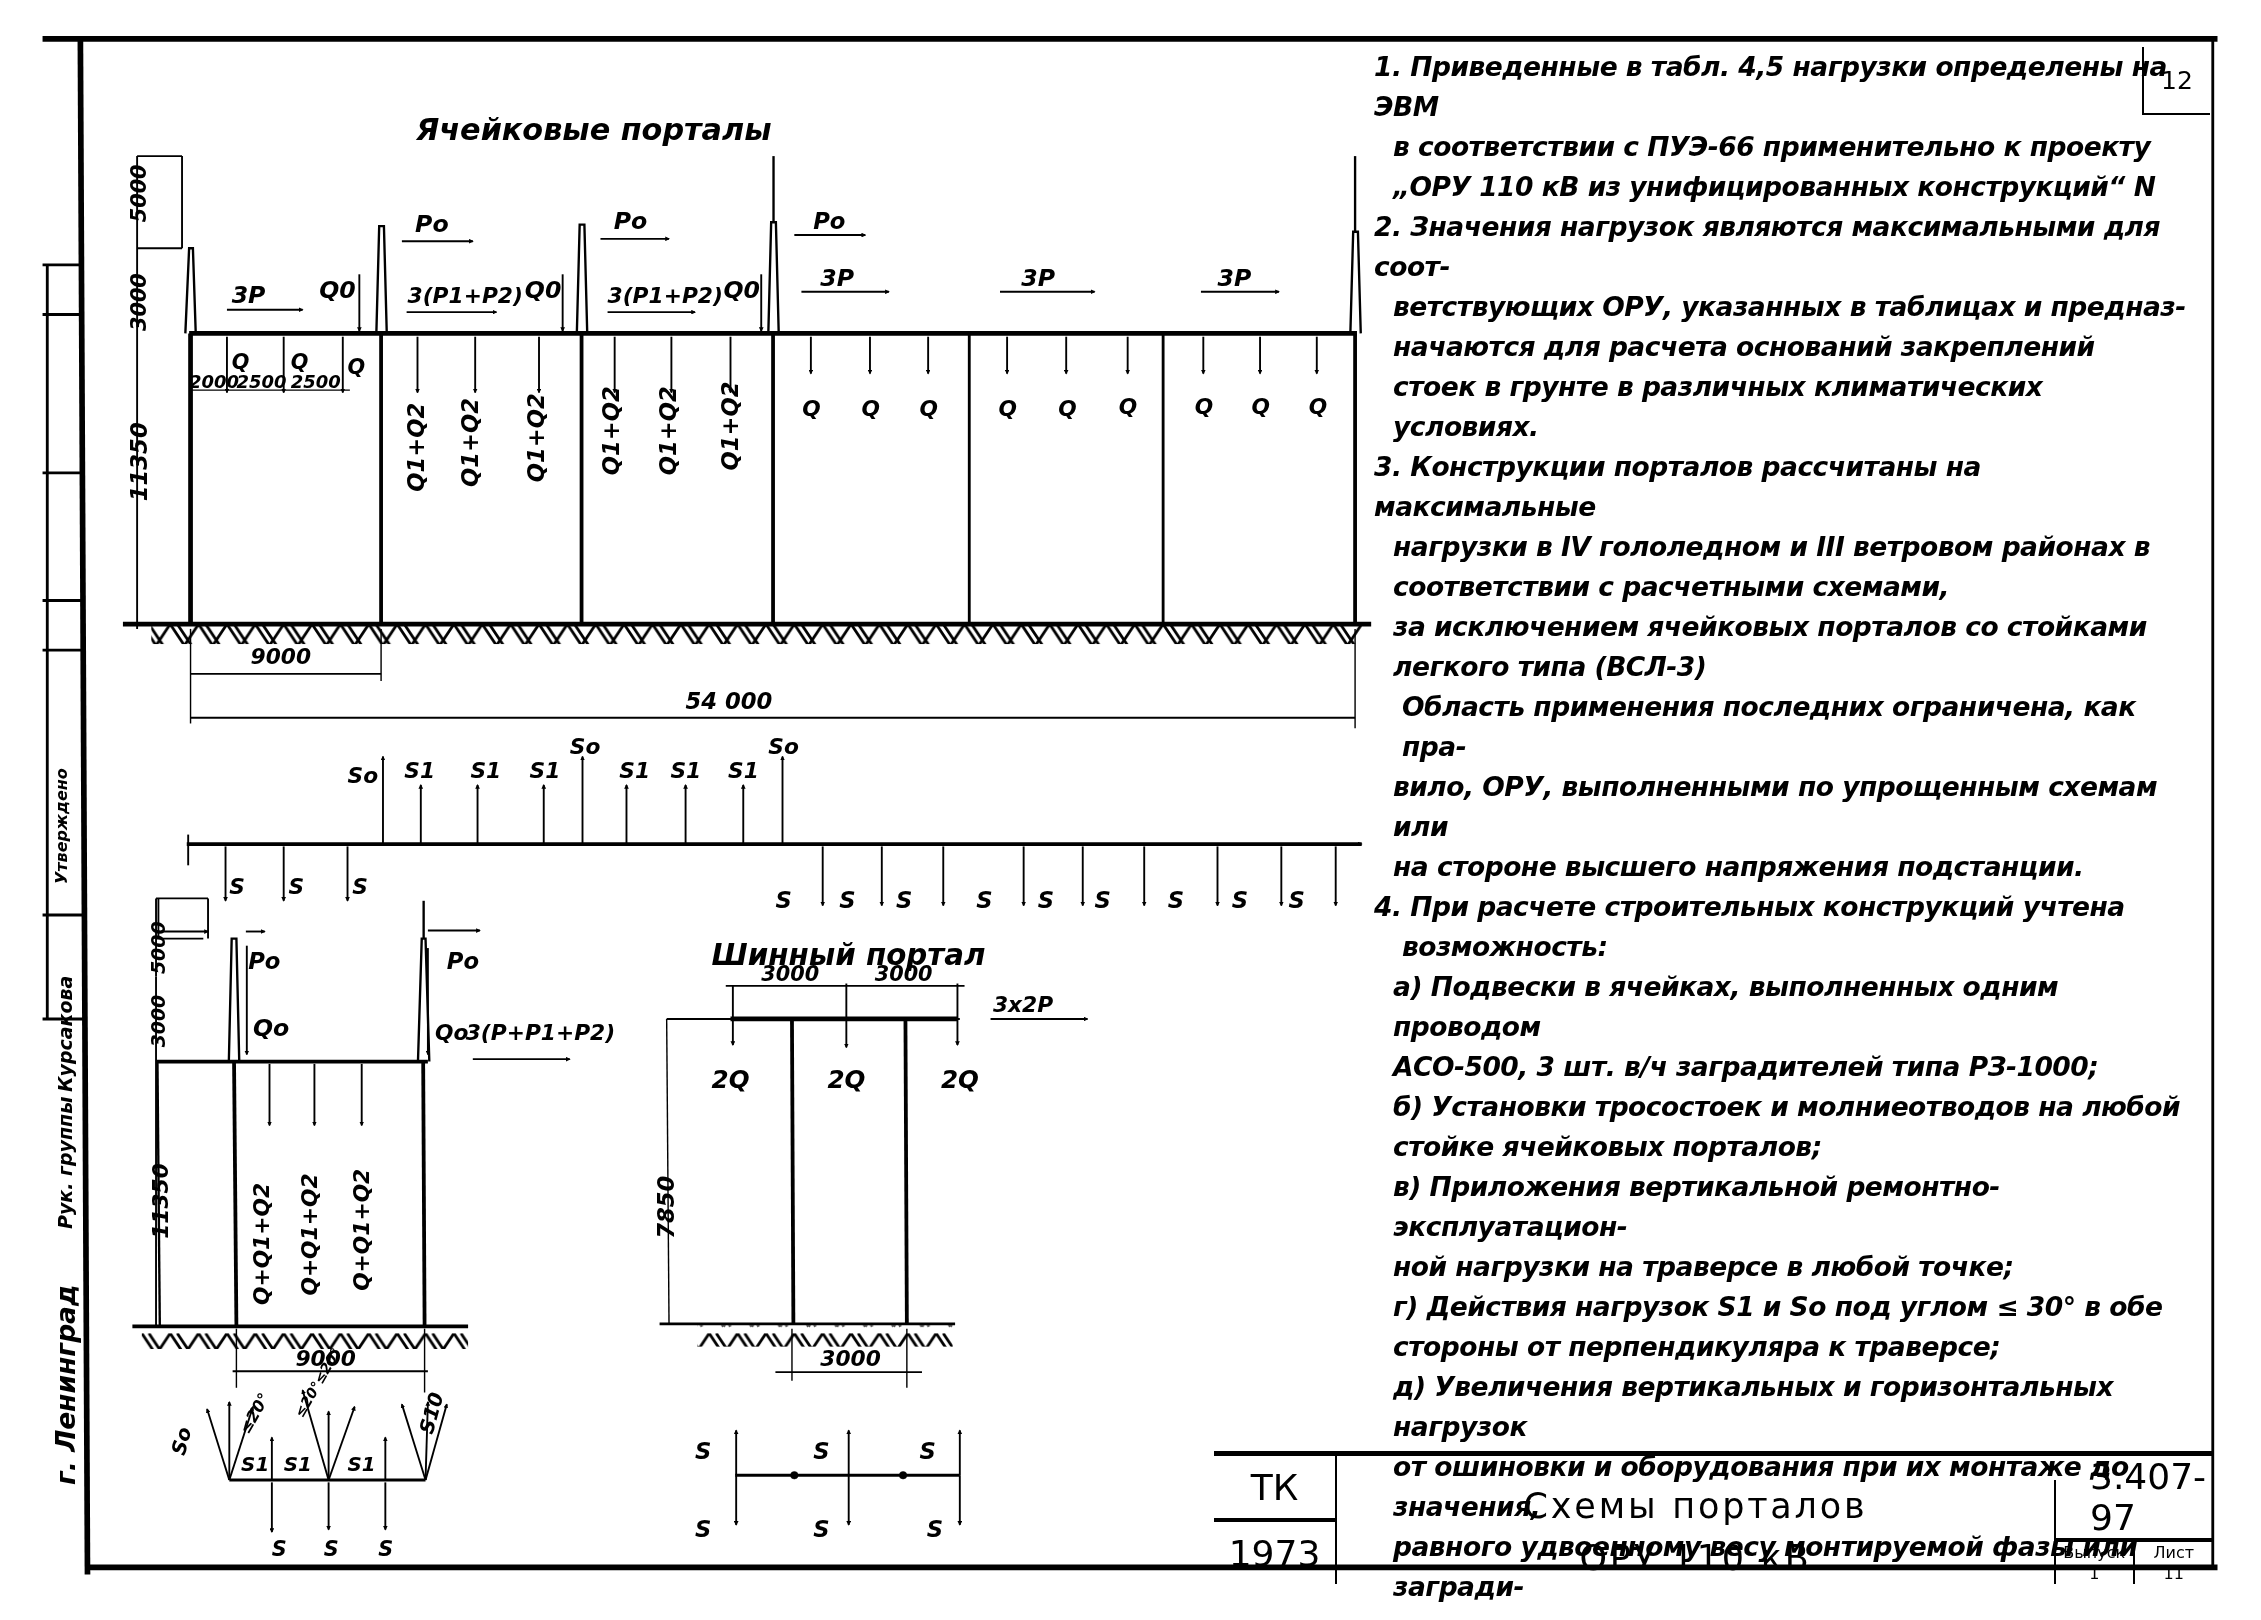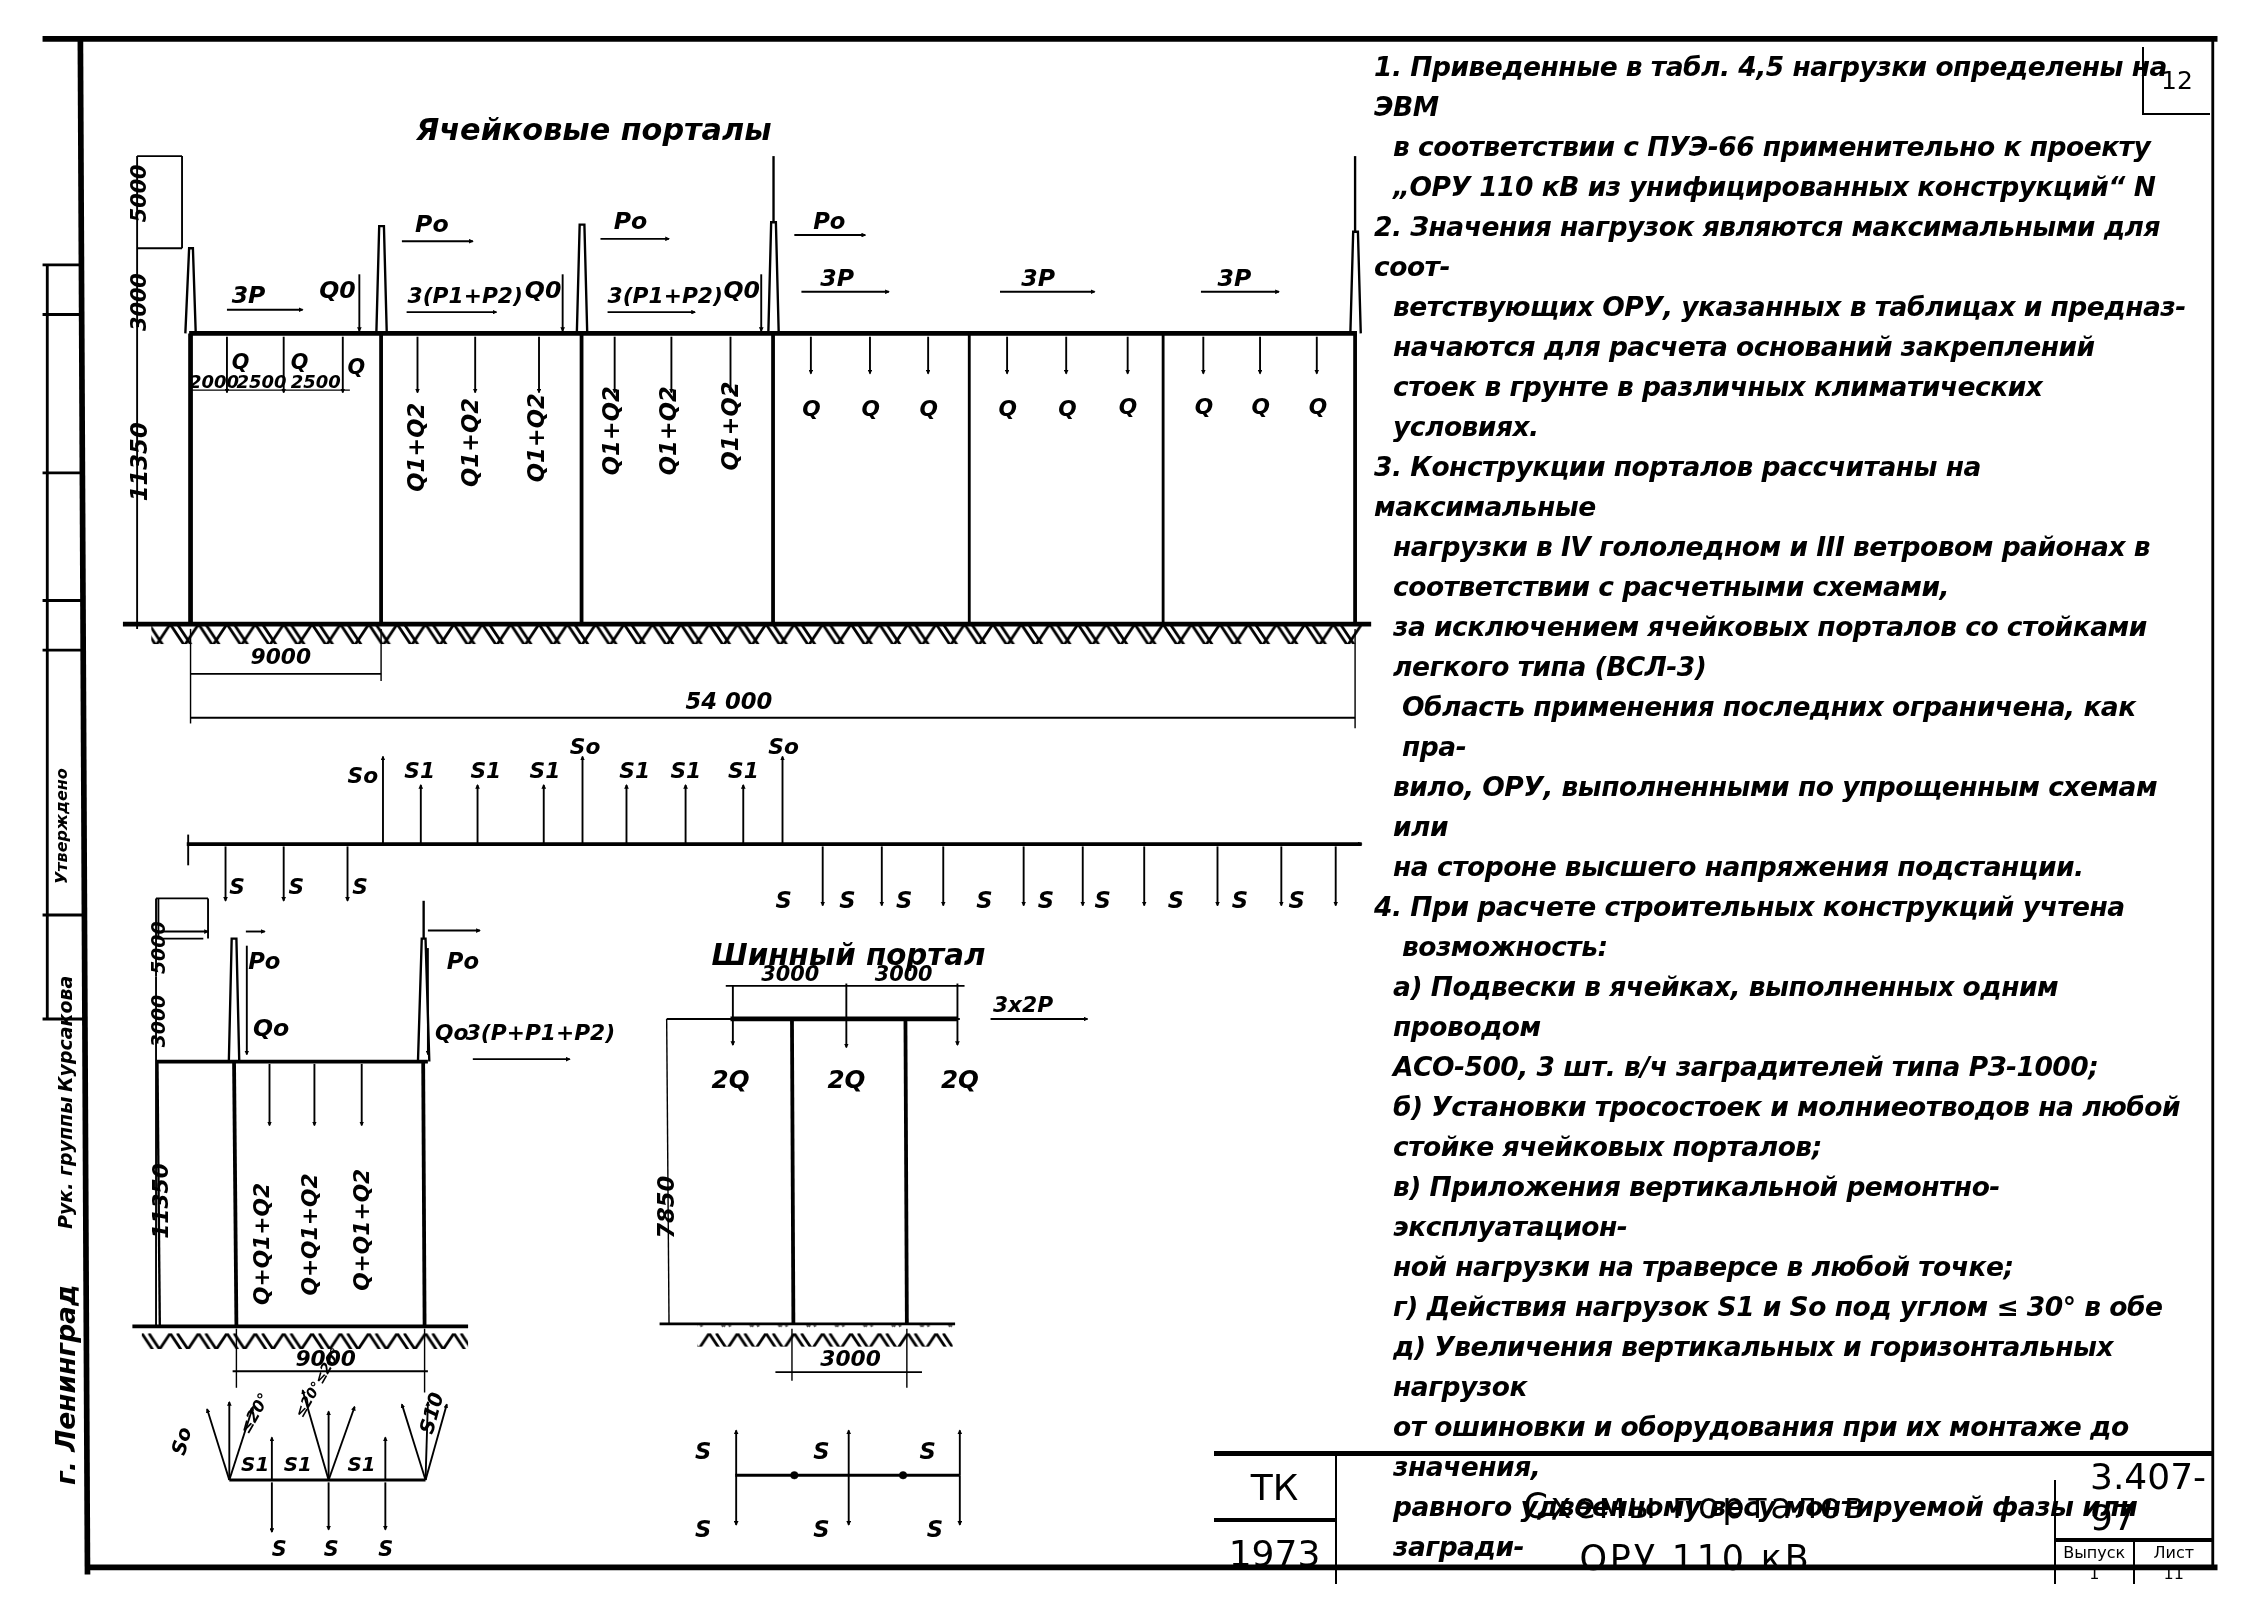--- a/index.html
+++ b/index.html
@@ -371,20 +371,21 @@
   <div class="ind2">на стороне высшего напряжения подстанции.</div>
   <div>4. При расчете строительных конструкций учтена</div>
   <div class="ind">возможность:</div>
   <div class="ind2">а) Подвески в ячейках, выполненных одним проводом</div>
   <div class="ind2">АСО-500, 3 шт. в/ч заградителей типа РЗ-1000;</div>
   <div class="ind2">б) Установки тросостоек и молниеотводов на любой</div>
   <div class="ind2">стойке ячейковых порталов;</div>
   <div class="ind2">в) Приложения вертикальной ремонтно-эксплуатацион-</div>
   <div class="ind2">ной нагрузки на траверсе в любой точке;</div>
   <div class="ind2">г) Действия нагрузок S1 и So под углом ≤ 30° в обе</div>
+  <div class="ind2">стороны от перпендикуляра к траверсе;</div>
   <div class="ind2">д) Увеличения вертикальных и горизонтальных нагрузок</div>
   <div class="ind2">от ошиновки и оборудования при их монтаже до значения,</div>
   <div class="ind2">равного удвоенному весу монтируемой фазы или загради-</div>
 
 </div>
 
 <div class="stamp">
   <div class="c s-org">
     <div>ТК</div>
     <div>1973</div>

